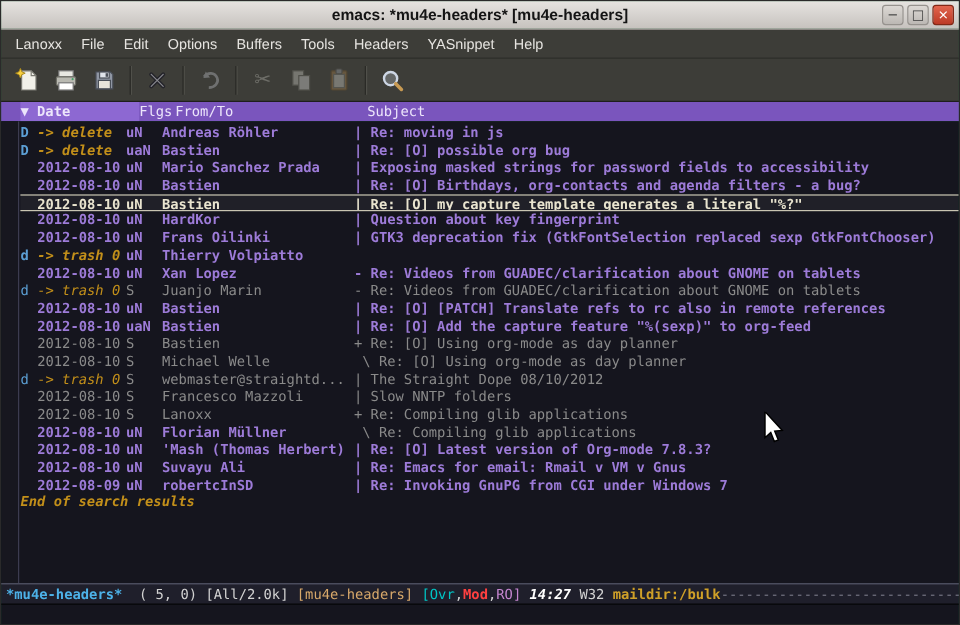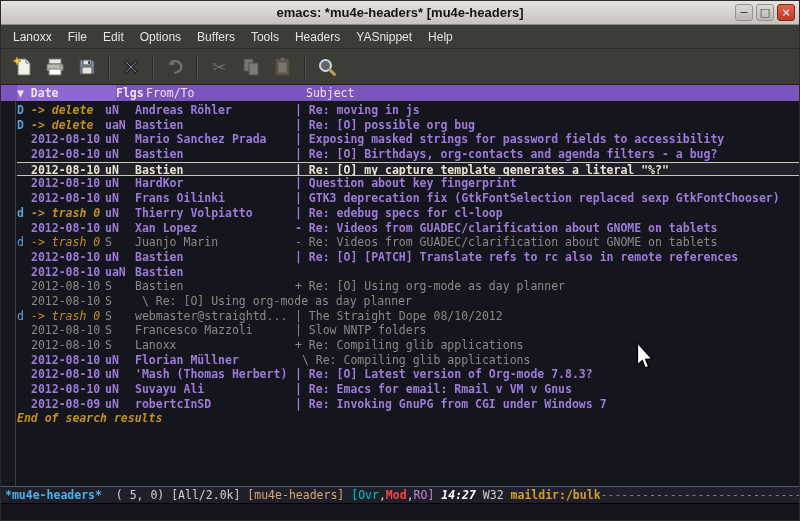--- a/index.html
+++ b/index.html
@@ -31,21 +31,21 @@
   .tool-btn { width:32px; height:28px; display:flex; align-items:center; justify-content:center; }
   .tool-btn.disabled { opacity:0.32; }
   .tool-sep { width:2px; height:24px; margin:0 5px;
               border-left:1px solid #2a2a26; border-right:1px solid #50504a; }
   .glyph { font-size:17px; color:#d4d4cc; font-family:"DejaVu Sans",sans-serif; }
 
   
   .headerline { flex:0 0 16px; background:#7a55bd; color:#ece5fb; font-size:11.5px;
                 line-height:16px; display:flex; padding-left:16px; white-space:pre; }
   .h-date { flex:0 0 99px; background:#8d68d2; font-weight:bold; }
-  .h-flags { flex:0 0 30px;font-weight:bold; }
+  .h-flags { flex:0 0 30px; }
   .h-from { flex:0 0 160px; }
   .h-subject { flex:1; }
 
   
   .content { flex:1 1 auto; display:flex; overflow:hidden; background:#15151e; }
   .scrollbar { flex:0 0 15px; background:#17171f; border-right:1px solid #3c3c50; }
   .rows { flex:1; padding:2px 0 0 1px; font-size:11.5px; overflow:hidden; }
   .row { display:flex; height:14.7px; line-height:14.7px; white-space:pre; }
   .c { overflow:hidden; }
   .c.mark  { flex:0 0 14px; color:#5c9fd4; }
@@ -229,21 +229,20 @@
     <span class="c date">2012-08-10</span>
     <span class="c flags">uN</span>
     <span class="c from">Frans Oilinki</span>
     <span class="c subj">| GTK3 deprecation fix (GtkFontSelection replaced sexp GtkFontChooser)</span>
   </div>
         <div class="row unread">
     <span class="c mark">d</span>
     <span class="c date date-mark">-&gt; trash 0</span>
     <span class="c flags">uN</span>
     <span class="c from">Thierry Volpiatto</span>
-    <span class="c subj">| Re: edebug specs for cl-loop</span>
   </div>
         <div class="row unread">
     <span class="c mark"></span>
     <span class="c date">2012-08-10</span>
     <span class="c flags">uN</span>
     <span class="c from">Xan Lopez</span>
     <span class="c subj">- Re: Videos from GUADEC/clarification about GNOME on tablets</span>
   </div>
         <div class="row read">
     <span class="c mark">d</span>
@@ -257,32 +256,34 @@
     <span class="c date">2012-08-10</span>
     <span class="c flags">uN</span>
     <span class="c from">Bastien</span>
     <span class="c subj">| Re: [O] [PATCH] Translate refs to rc also in remote references</span>
   </div>
         <div class="row unread">
     <span class="c mark"></span>
     <span class="c date">2012-08-10</span>
     <span class="c flags">uaN</span>
     <span class="c from">Bastien</span>
+    <span class="c subj">| Re: [O] Add the capture feature "%(sexp)" to org-feed</span>
   </div>
         <div class="row read">
     <span class="c mark"></span>
     <span class="c date">2012-08-10</span>
     <span class="c flags">S</span>
     <span class="c from">Bastien</span>
     <span class="c subj">+ Re: [O] Using org-mode as day planner</span>
   </div>
         <div class="row read">
     <span class="c mark"></span>
     <span class="c date">2012-08-10</span>
     <span class="c flags">S</span>
+    <span class="c from">Michael Welle</span>
     <span class="c subj"> \ Re: [O] Using org-mode as day planner</span>
   </div>
         <div class="row read">
     <span class="c mark">d</span>
     <span class="c date date-mark">-&gt; trash 0</span>
     <span class="c flags">S</span>
     <span class="c from">webmaster@straightd...</span>
     <span class="c subj">| The Straight Dope 08/10/2012</span>
   </div>
         <div class="row read">

